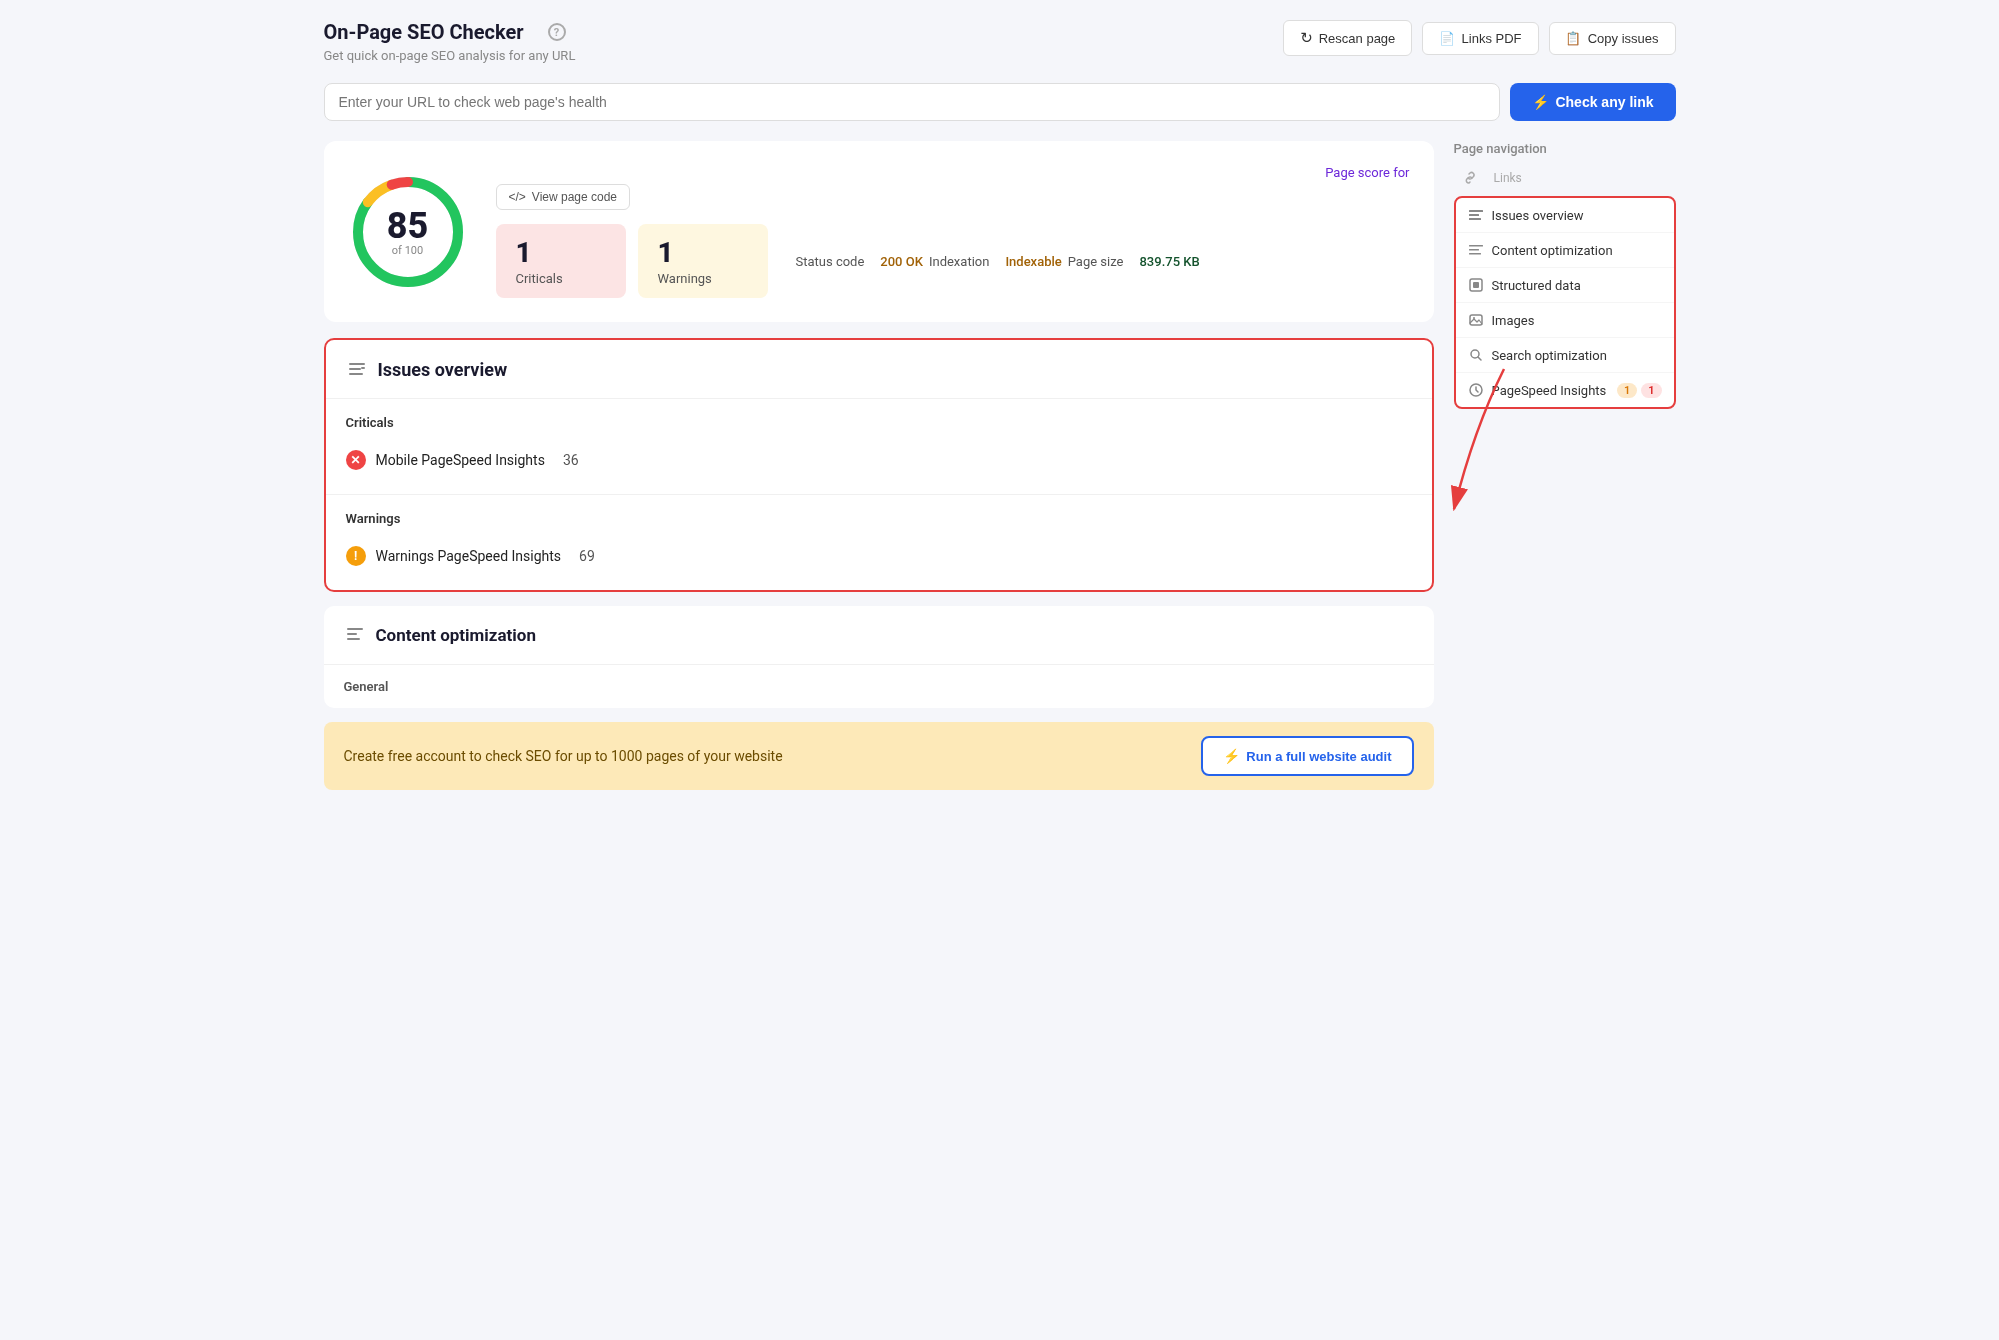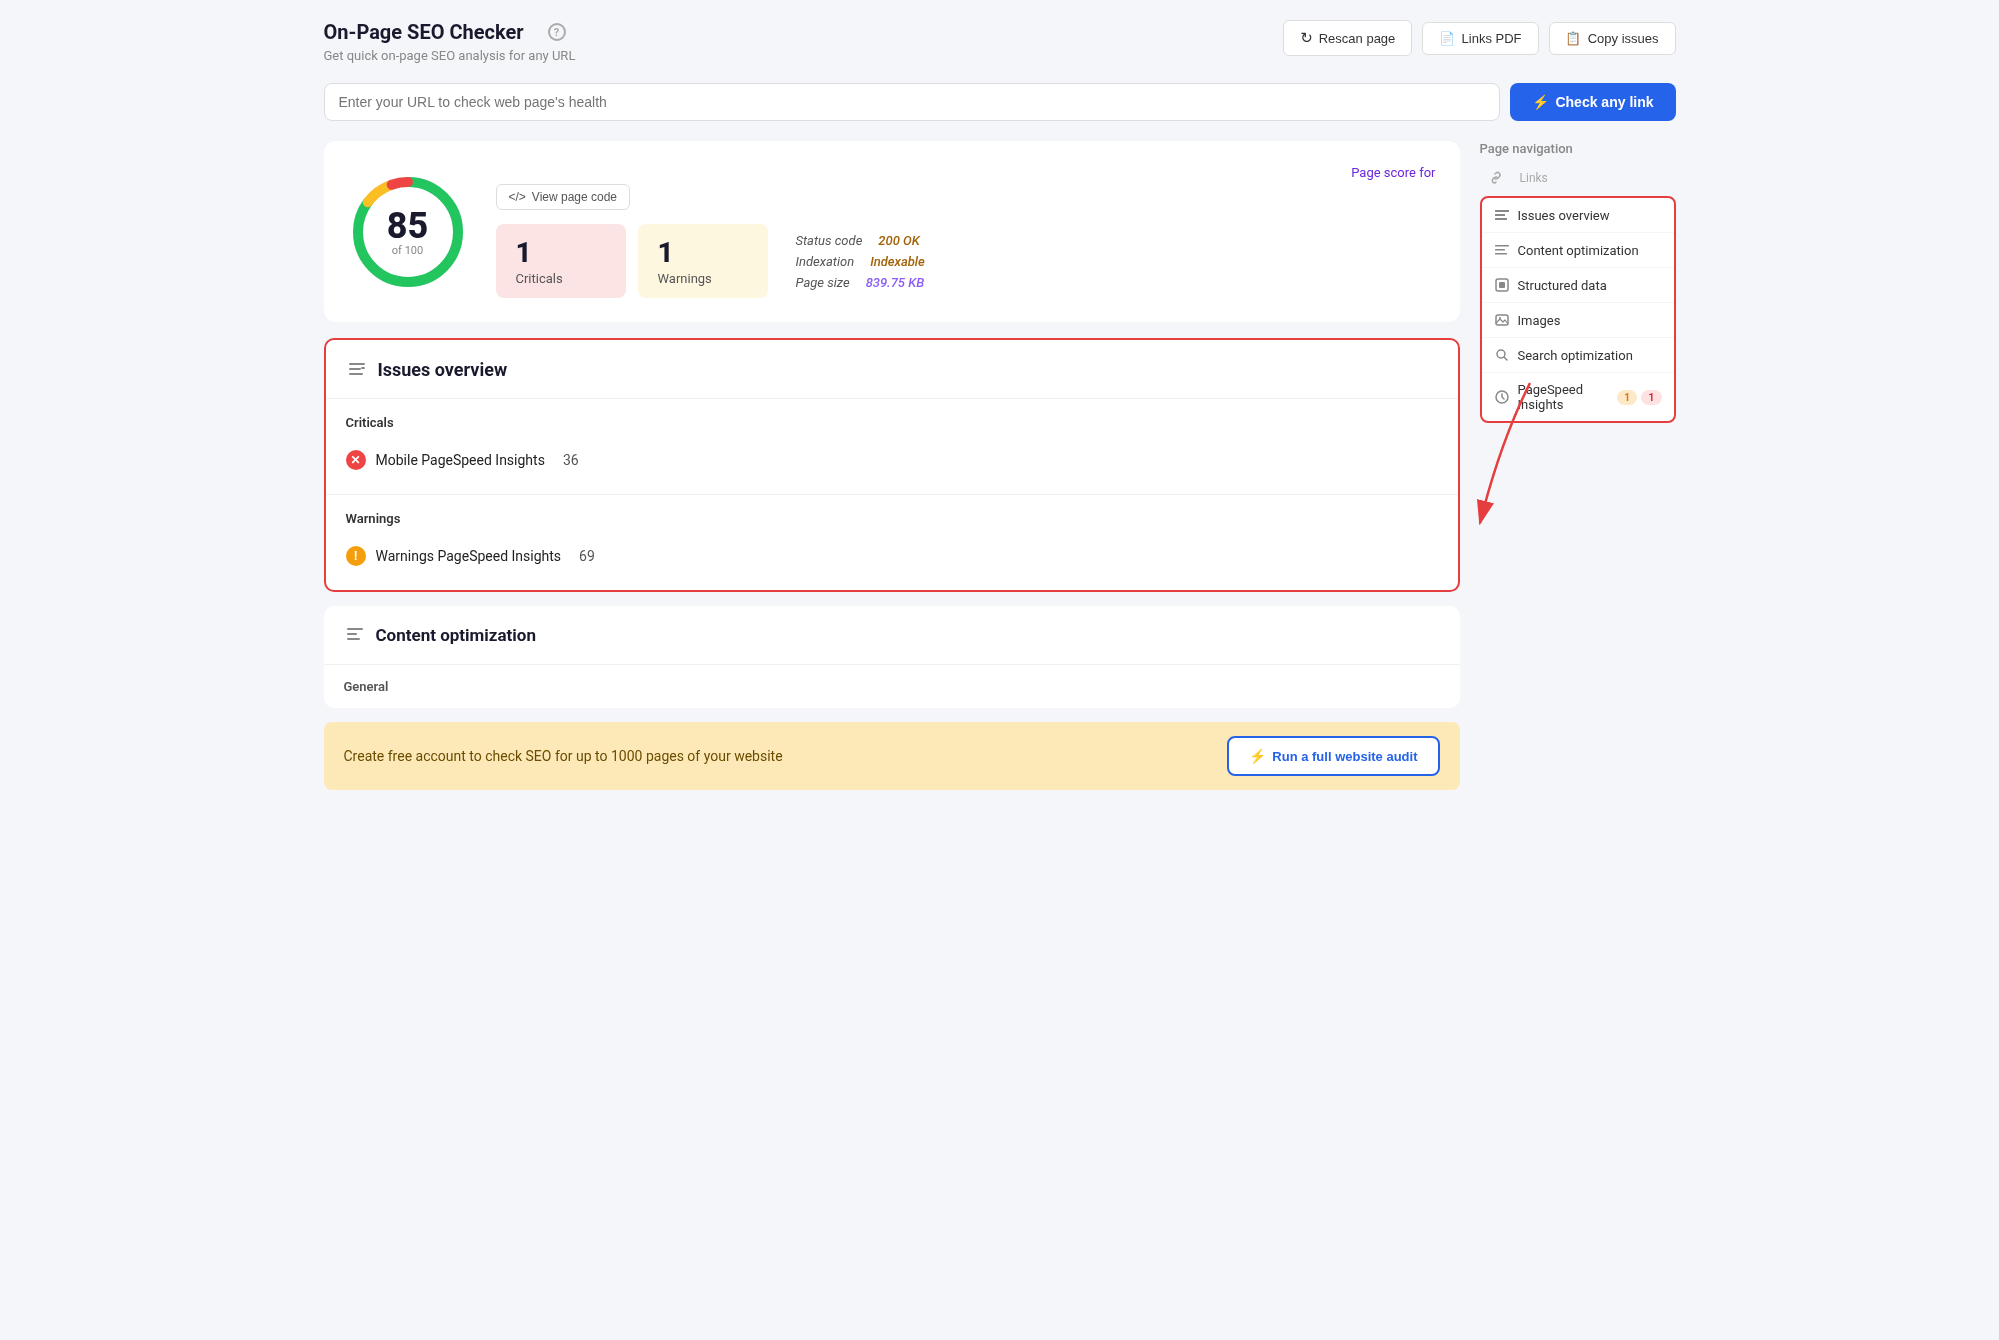--- a/index.html
+++ b/index.html
@@ -192,33 +192,32 @@
       font-weight: 800;
       color: #1a1a2e;
     }
     .issue-box-label {
       font-size: 13px;
       color: #555;
       margin-top: 2px;
     }
     .meta-info {
       display: flex;
-      flex-direction: column;
+      flex-direction: row;
       gap: 6px;
       margin-left: 16px;
-      font-style: italic;
     }
     .meta-row {
       display: flex;
       gap: 16px;
       font-size: 13px;
     }
     .meta-label { color: #555; }
     .meta-value-green { color: #a16207; font-weight: 500; }
-    .meta-value-orange { color: #8b5cf6; font-weight: 500; }
+    .meta-value-orange { color: #14532d; font-weight: 500; }
     .section-header-icon {
       width: 22px; height: 22px;
       display: flex; align-items: center; justify-content: center;
       color: #888;
     }
 
     
     .issues-overview-box {
       border: 2px solid #e53e3e;
       border-radius: 10px;
@@ -298,21 +297,21 @@
     }
     .general-label {
       padding: 14px 20px;
       font-size: 13px;
       color: #555;
       font-weight: 600;
     }
 
     
     .sidebar-nav {
-      width: 196px;
+      width: 222px;
       flex-shrink: 0;
     }
     .page-nav-label {
       font-size: 13px;
       color: #888;
       margin-bottom: 10px;
       font-weight: 500;
     }
     .nav-links-label {
       font-size: 12px;

